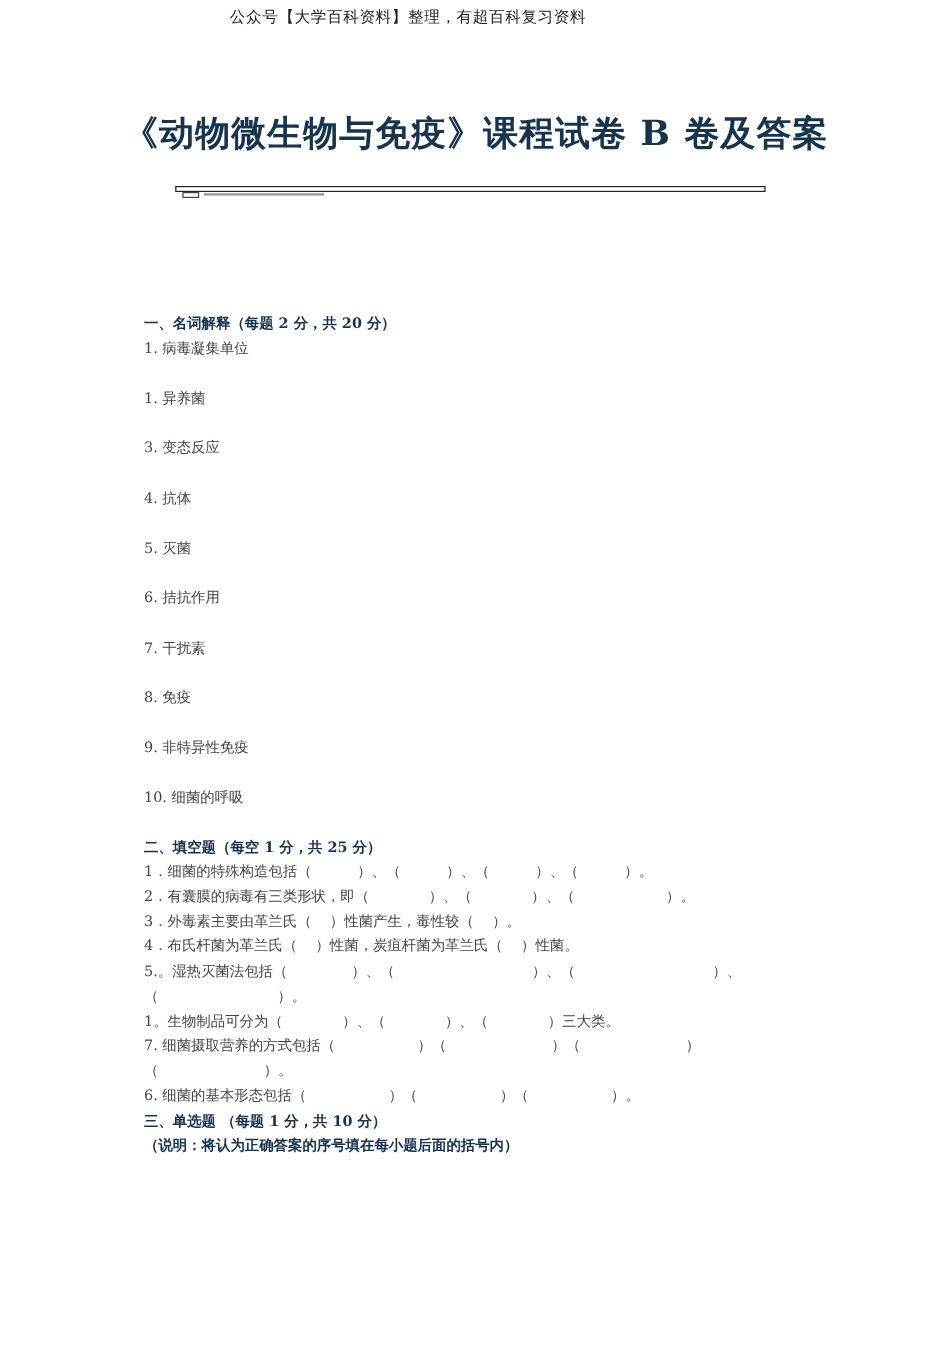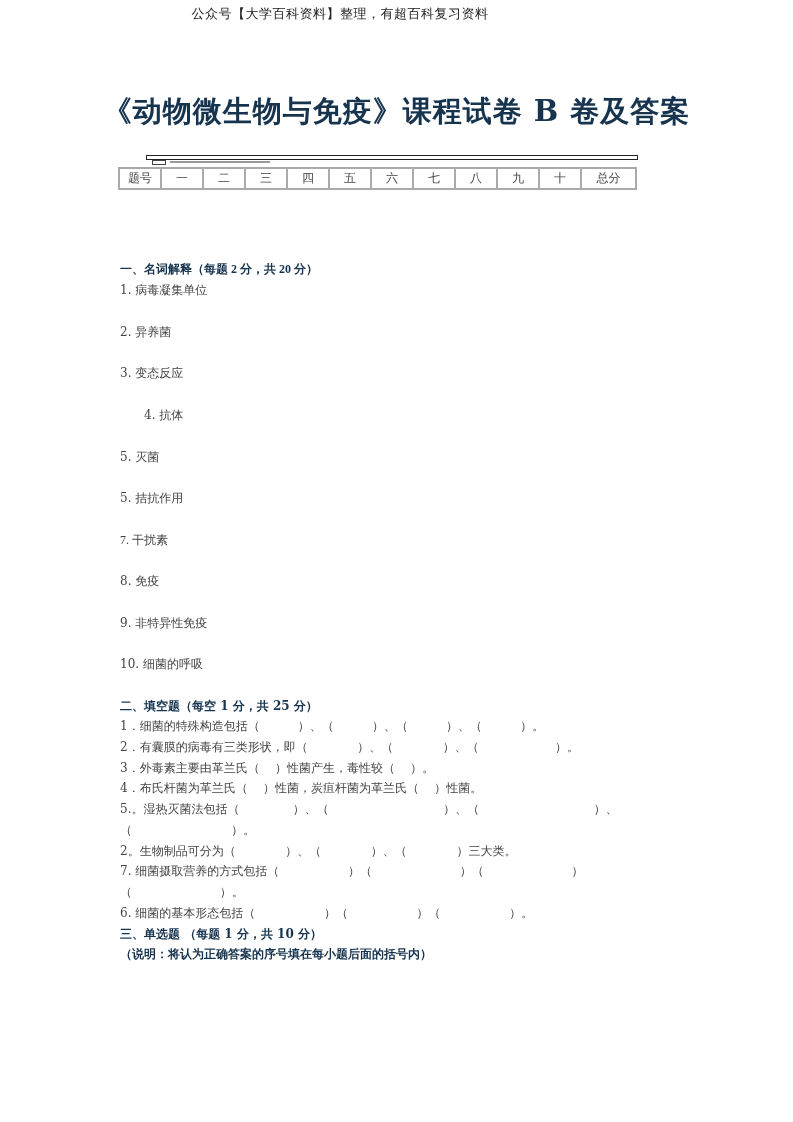--- a/index.html
+++ b/index.html
@@ -28,55 +28,41 @@
 
 <div class="header-note">公众号【大学百科资料】整理，有超百科复习资料</div>
 
 <div class="title">《动物微生物与免疫》课程试卷 B 卷及答案</div>
 
 <div class="thin-bar"></div>
 <div class="tiny-note"><span class="box"></span><span class="txt"></span></div>
 
 <table class="score">
   <tbody>
-      <tr>
-    <td class="c0">题号</td>
-    <td class="cn">一</td>
-    <td class="cn">二</td>
-    <td class="cn">三</td>
-    <td class="cn">四</td>
-    <td class="cn">五</td>
-    <td class="cn">六</td>
-    <td class="cn">七</td>
-    <td class="cn">八</td>
-    <td class="cn">九</td>
-    <td class="cn">十</td>
-    <td class="total">总分</td>
-  </tr>
 </tbody>
   </table>
 
-<div class="section-title" style="top:261px;font-family:Liberation Serif, serif;">一、名词解释（每题 2 分，共 20 分）</div>
+<div class="section-title" style="top:261px;">一、名词解释（每题 2 分，共 20 分）</div>
 <div class="item" style="top:282px;">1. 病毒凝集单位</div>
-<div class="item" style="top:324px;">2. 异养菌</div>
+<div class="item" style="top:324px;">1. 异养菌</div>
 <div class="item" style="top:365px;">3. 变态反应</div>
-<div class="item" style="top:407px;margin-left:24px;">4. 抗体</div>
+<div class="item" style="top:407px;">4. 抗体</div>
 <div class="item" style="top:449px;">5. 灭菌</div>
-<div class="item" style="top:490px;">5. 拮抗作用</div>
-<div class="item" style="top:532px;font-family:Liberation Serif, serif;">7. 干扰素</div>
+<div class="item" style="top:490px;">6. 拮抗作用</div>
+<div class="item" style="top:532px;">7. 干扰素</div>
 <div class="item" style="top:573px;">8. 免疫</div>
 <div class="item" style="top:615px;">9. 非特异性免疫</div>
 <div class="item" style="top:656px;">10. 细菌的呼吸</div>
 
 <div class="section-title" style="top:698px;">二、填空题（每空 1 分，共 25 分）</div>
 <div class="item" style="top:718px;">1．细菌的特殊构造包括（          ）、（          ）、（          ）、（          ）。</div>
 <div class="item" style="top:739px;">2．有囊膜的病毒有三类形状，即（             ）、（             ）、（                    ）。</div>
 <div class="item" style="top:760px;">3．外毒素主要由革兰氏（    ）性菌产生，毒性较（    ）。</div>
 <div class="item" style="top:780px;">4．布氏杆菌为革兰氏（    ）性菌，炭疽杆菌为革兰氏（    ）性菌。</div>
 <div class="item" style="top:801px;">5.。湿热灭菌法包括（              ）、（                              ）、（                              ）、</div>
 <div class="item" style="top:822px;">（                          ）。</div>
-<div class="item" style="top:843px;">2。生物制品可分为（             ）、（             ）、（             ）三大类。</div>
+<div class="item" style="top:843px;">1。生物制品可分为（             ）、（             ）、（             ）三大类。</div>
 <div class="item" style="top:863px;">7. 细菌摄取营养的方式包括（                  ）（                       ）（                       ）</div>
 <div class="item" style="top:884px;">（                       ）。</div>
 <div class="item" style="top:905px;">6. 细菌的基本形态包括（                  ）（                  ）（                  ）。</div>
 
 <div class="section-title" style="top:926px;">三、单选题  （每题 1 分，共 10 分）</div>
 <div class="section-title" style="top:946px;">（说明：将认为正确答案的序号填在每小题后面的括号内）</div>
 
 </body></html>

